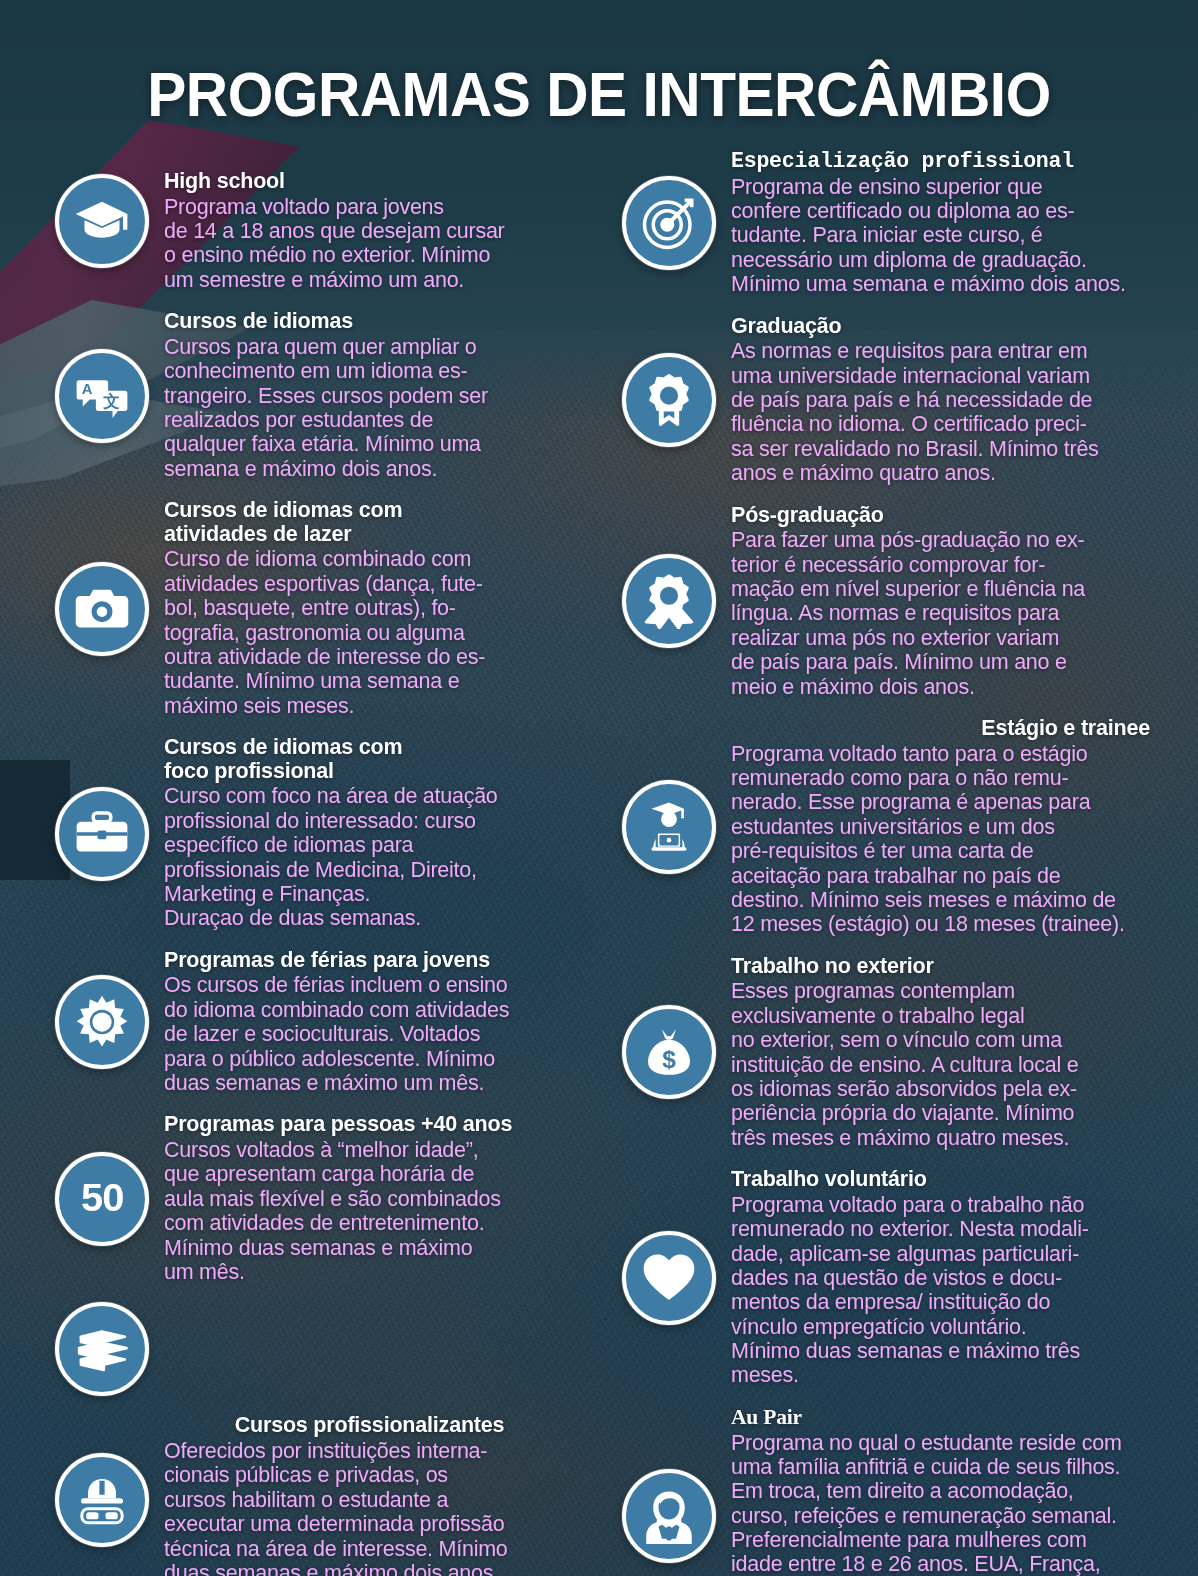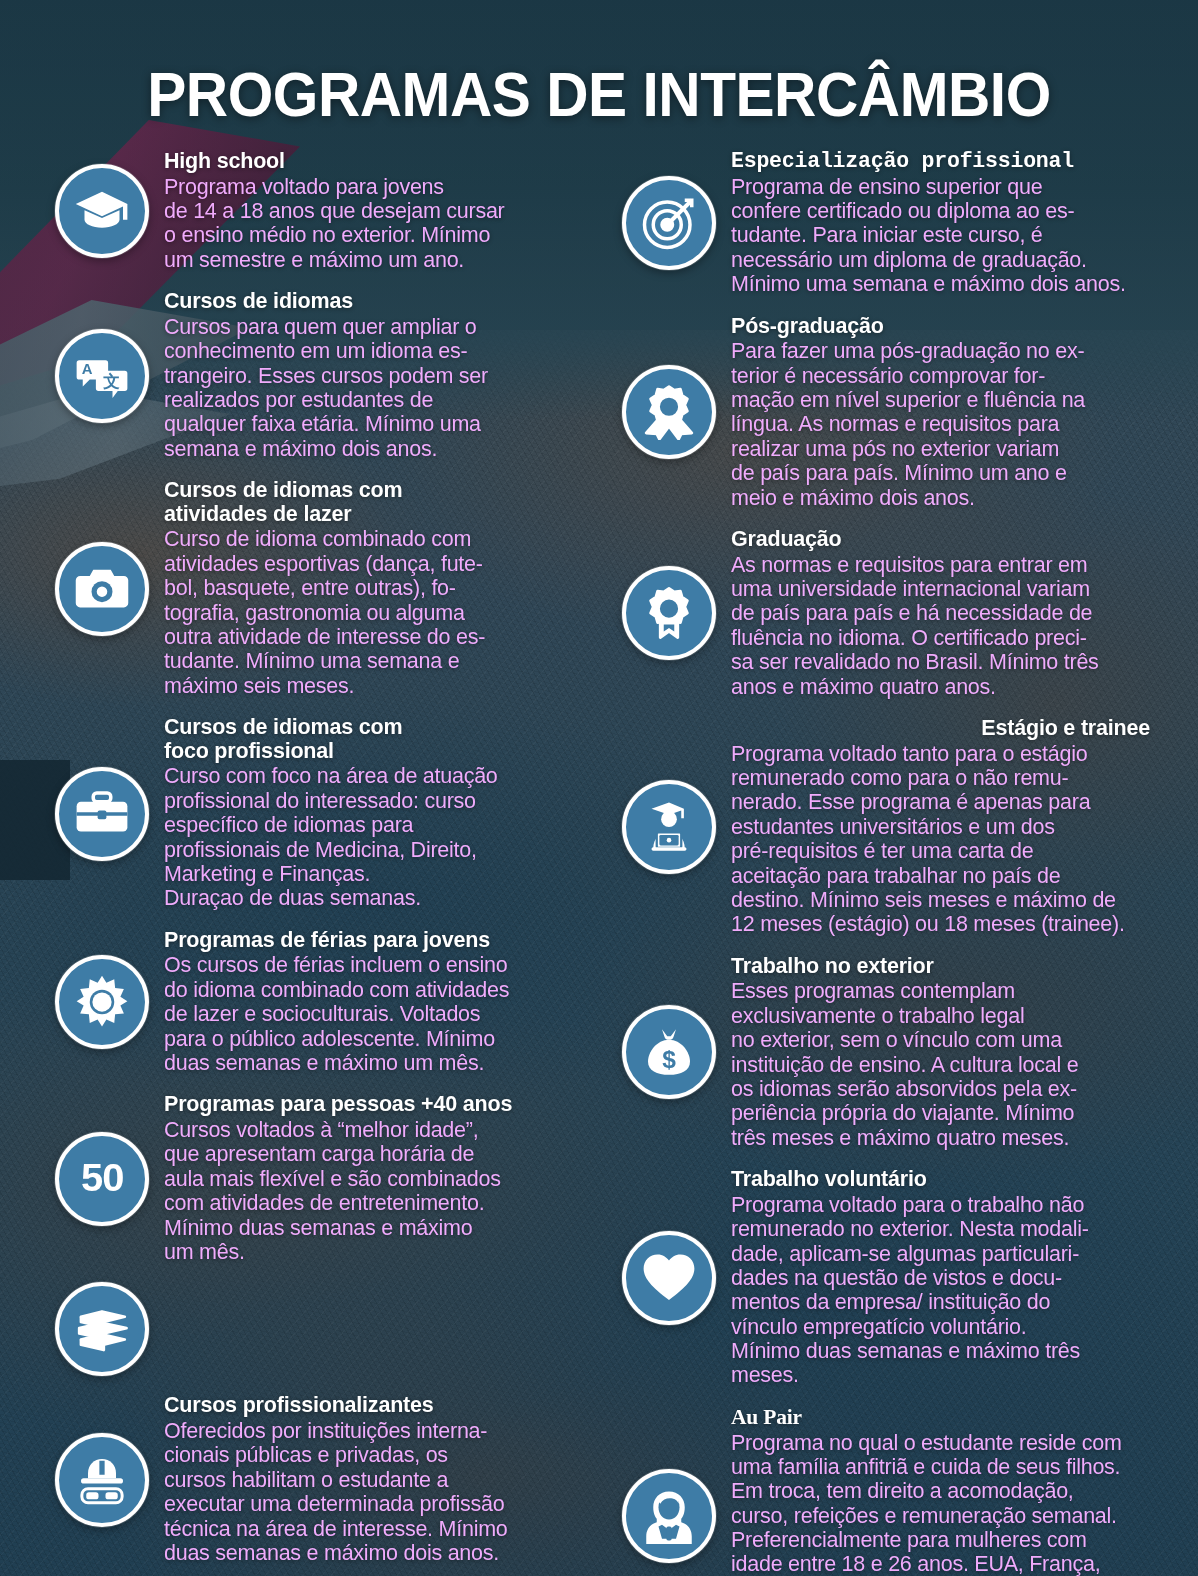--- a/index.html
+++ b/index.html
@@ -172,21 +172,21 @@
         <div class="entry">
           <div class="icon-wrap">
             <div class="badge">
               <svg viewBox="0 0 64 64" fill="#fff">
                 <path d="M32 10 2 24l30 14 24-11.2V42h5V24L32 10z"></path>
                 <path d="M12 31v11c0 5 9 9 20 9s20-4 20-9V31l-20 9-20-9z"></path>
               </svg>
             </div>
           </div>
           <div class="txt">
-            <div class="entry-title" style="white-space: pre-line;">High school</div>
+            <div class="entry-title" style="white-space: pre-line; margin-top: 20px;">High school</div>
             <div class="entry-body">Programa voltado para jovens
 de 14 a 18 anos que desejam cursar
 o ensino médio no exterior. Mínimo
 um semestre e máximo um ano.</div>
           </div>
         </div>
         <div class="entry">
           <div class="icon-wrap">
             <div class="badge">
               <svg viewBox="0 0 64 64" fill="#fff">
@@ -309,21 +309,21 @@
                 <rect x="29" y="10" width="6" height="16" fill="#3e7ca6"></rect>
                 <g stroke="#fff" stroke-width="3.4" fill="none">
                   <rect x="9" y="42" width="46" height="16" rx="7"></rect>
                 </g>
                 <rect x="14" y="46" width="14" height="8" rx="3" fill="#fff"></rect>
                 <rect x="36" y="46" width="14" height="8" rx="3" fill="#fff"></rect>
               </svg>
             </div>
           </div>
           <div class="txt">
-            <div class="entry-title" style="white-space: pre-line;">Cursos profissionalizantes</div>
+            <div class="entry-title" style="white-space: pre-line; text-align: center;">Cursos profissionalizantes</div>
             <div class="entry-body"> Oferecidos por instituições interna-
 cionais públicas e privadas, os
 cursos habilitam o estudante a
 executar uma determinada profissão
 técnica na área de interesse. Mínimo
 duas semanas e máximo dois anos.</div>
           </div>
         </div>
       </div>
     <div class="col col-right" id="col-right">
@@ -339,20 +339,41 @@
               </svg>
             </div>
           </div>
           <div class="txt">
             <div class="entry-title" style="white-space: pre-line; font-family: Liberation Mono, monospace;">Especialização profissional</div>
             <div class="entry-body">Programa de ensino superior que
 confere certificado ou diploma ao es-
 tudante. Para iniciar este curso, é
 necessário um diploma de graduação.
 Mínimo uma semana e máximo dois anos.</div>
+          </div>
+        </div>
+        <div class="entry">
+          <div class="icon-wrap">
+            <div class="badge">
+              <svg viewBox="0 0 64 64" fill="none" stroke="#fff" stroke-width="3.2" stroke-linejoin="round">
+                <path d="M32 4 l6 4 7-1 2 7 6 4-3 7 3 7-6 4-2 7-7-1-6 4-6-4-7 1-2-7-6-4 3-7-3-7 6-4 2-7 7 1z" fill="#fff"></path>
+                <circle cx="32" cy="27" r="12" fill="#3e7ca6"></circle>
+                <path d="M22 41 v19 l10-7 10 7 V41" fill="#fff" stroke="#fff"></path>
+                <path d="M26 45 v8 l6-4 6 4 v-8" fill="#3e7ca6" stroke="none"></path>
+              </svg>
+            </div>
+          </div>
+          <div class="txt">
+            <div class="entry-title" style="white-space: pre-line;">Graduação</div>
+            <div class="entry-body">As normas e requisitos para entrar em
+uma universidade internacional variam
+de país para país e há necessidade de
+fluência no idioma. O certificado preci-
+sa ser revalidado no Brasil. Mínimo três
+anos e máximo quatro anos.</div>
           </div>
         </div>
         <div class="entry">
           <div class="icon-wrap">
             <div class="badge">
               <svg viewBox="0 0 64 64" fill="none" stroke="#fff" stroke-width="3.2" stroke-linejoin="round">
                 <path d="M32 3 l6 4 7-1 2 7 6 4-3 7 3 7-6 4-2 7-7-1-6 4-6-4-7 1-2-7-6-4 3-7-3-7 6-4 2-7 7 1z" fill="#fff"></path>
                 <circle cx="32" cy="26" r="12" fill="#3e7ca6"></circle>
                 <path d="M20 40 L6 56 l12 1 3 6 12-16z" fill="#fff"></path>
                 <path d="M44 40 L58 56 l-12 1 -3 6 -12-16z" fill="#fff"></path>
@@ -361,41 +382,20 @@
           </div>
           <div class="txt">
             <div class="entry-title" style="white-space: pre-line;">Pós-graduação</div>
             <div class="entry-body">Para fazer uma pós-graduação no ex-
 terior é necessário comprovar for-
 mação em nível superior e fluência na
 língua. As normas e requisitos para
 realizar uma pós no exterior variam
 de país para país. Mínimo um ano e
 meio e máximo dois anos.</div>
-          </div>
-        </div>
-        <div class="entry">
-          <div class="icon-wrap">
-            <div class="badge">
-              <svg viewBox="0 0 64 64" fill="none" stroke="#fff" stroke-width="3.2" stroke-linejoin="round">
-                <path d="M32 4 l6 4 7-1 2 7 6 4-3 7 3 7-6 4-2 7-7-1-6 4-6-4-7 1-2-7-6-4 3-7-3-7 6-4 2-7 7 1z" fill="#fff"></path>
-                <circle cx="32" cy="27" r="12" fill="#3e7ca6"></circle>
-                <path d="M22 41 v19 l10-7 10 7 V41" fill="#fff" stroke="#fff"></path>
-                <path d="M26 45 v8 l6-4 6 4 v-8" fill="#3e7ca6" stroke="none"></path>
-              </svg>
-            </div>
-          </div>
-          <div class="txt">
-            <div class="entry-title" style="white-space: pre-line;">Graduação</div>
-            <div class="entry-body">As normas e requisitos para entrar em
-uma universidade internacional variam
-de país para país e há necessidade de
-fluência no idioma. O certificado preci-
-sa ser revalidado no Brasil. Mínimo três
-anos e máximo quatro anos.</div>
           </div>
         </div>
         <div class="entry">
           <div class="icon-wrap">
             <div class="badge">
               <svg viewBox="0 0 64 64" fill="#fff">
                 <path d="M32 4 L12 11 l20 7 14-4.9V22h3V11L32 4z"></path>
                 <circle cx="32" cy="23" r="9"></circle>
                 <path d="M14 56 c0-11 8-19 18-19 s18 8 18 19z" fill="#fff"></path>
                 <rect x="18" y="38" width="28" height="18" rx="2" fill="#fff" stroke="#3e7ca6" stroke-width="2.6"></rect>

